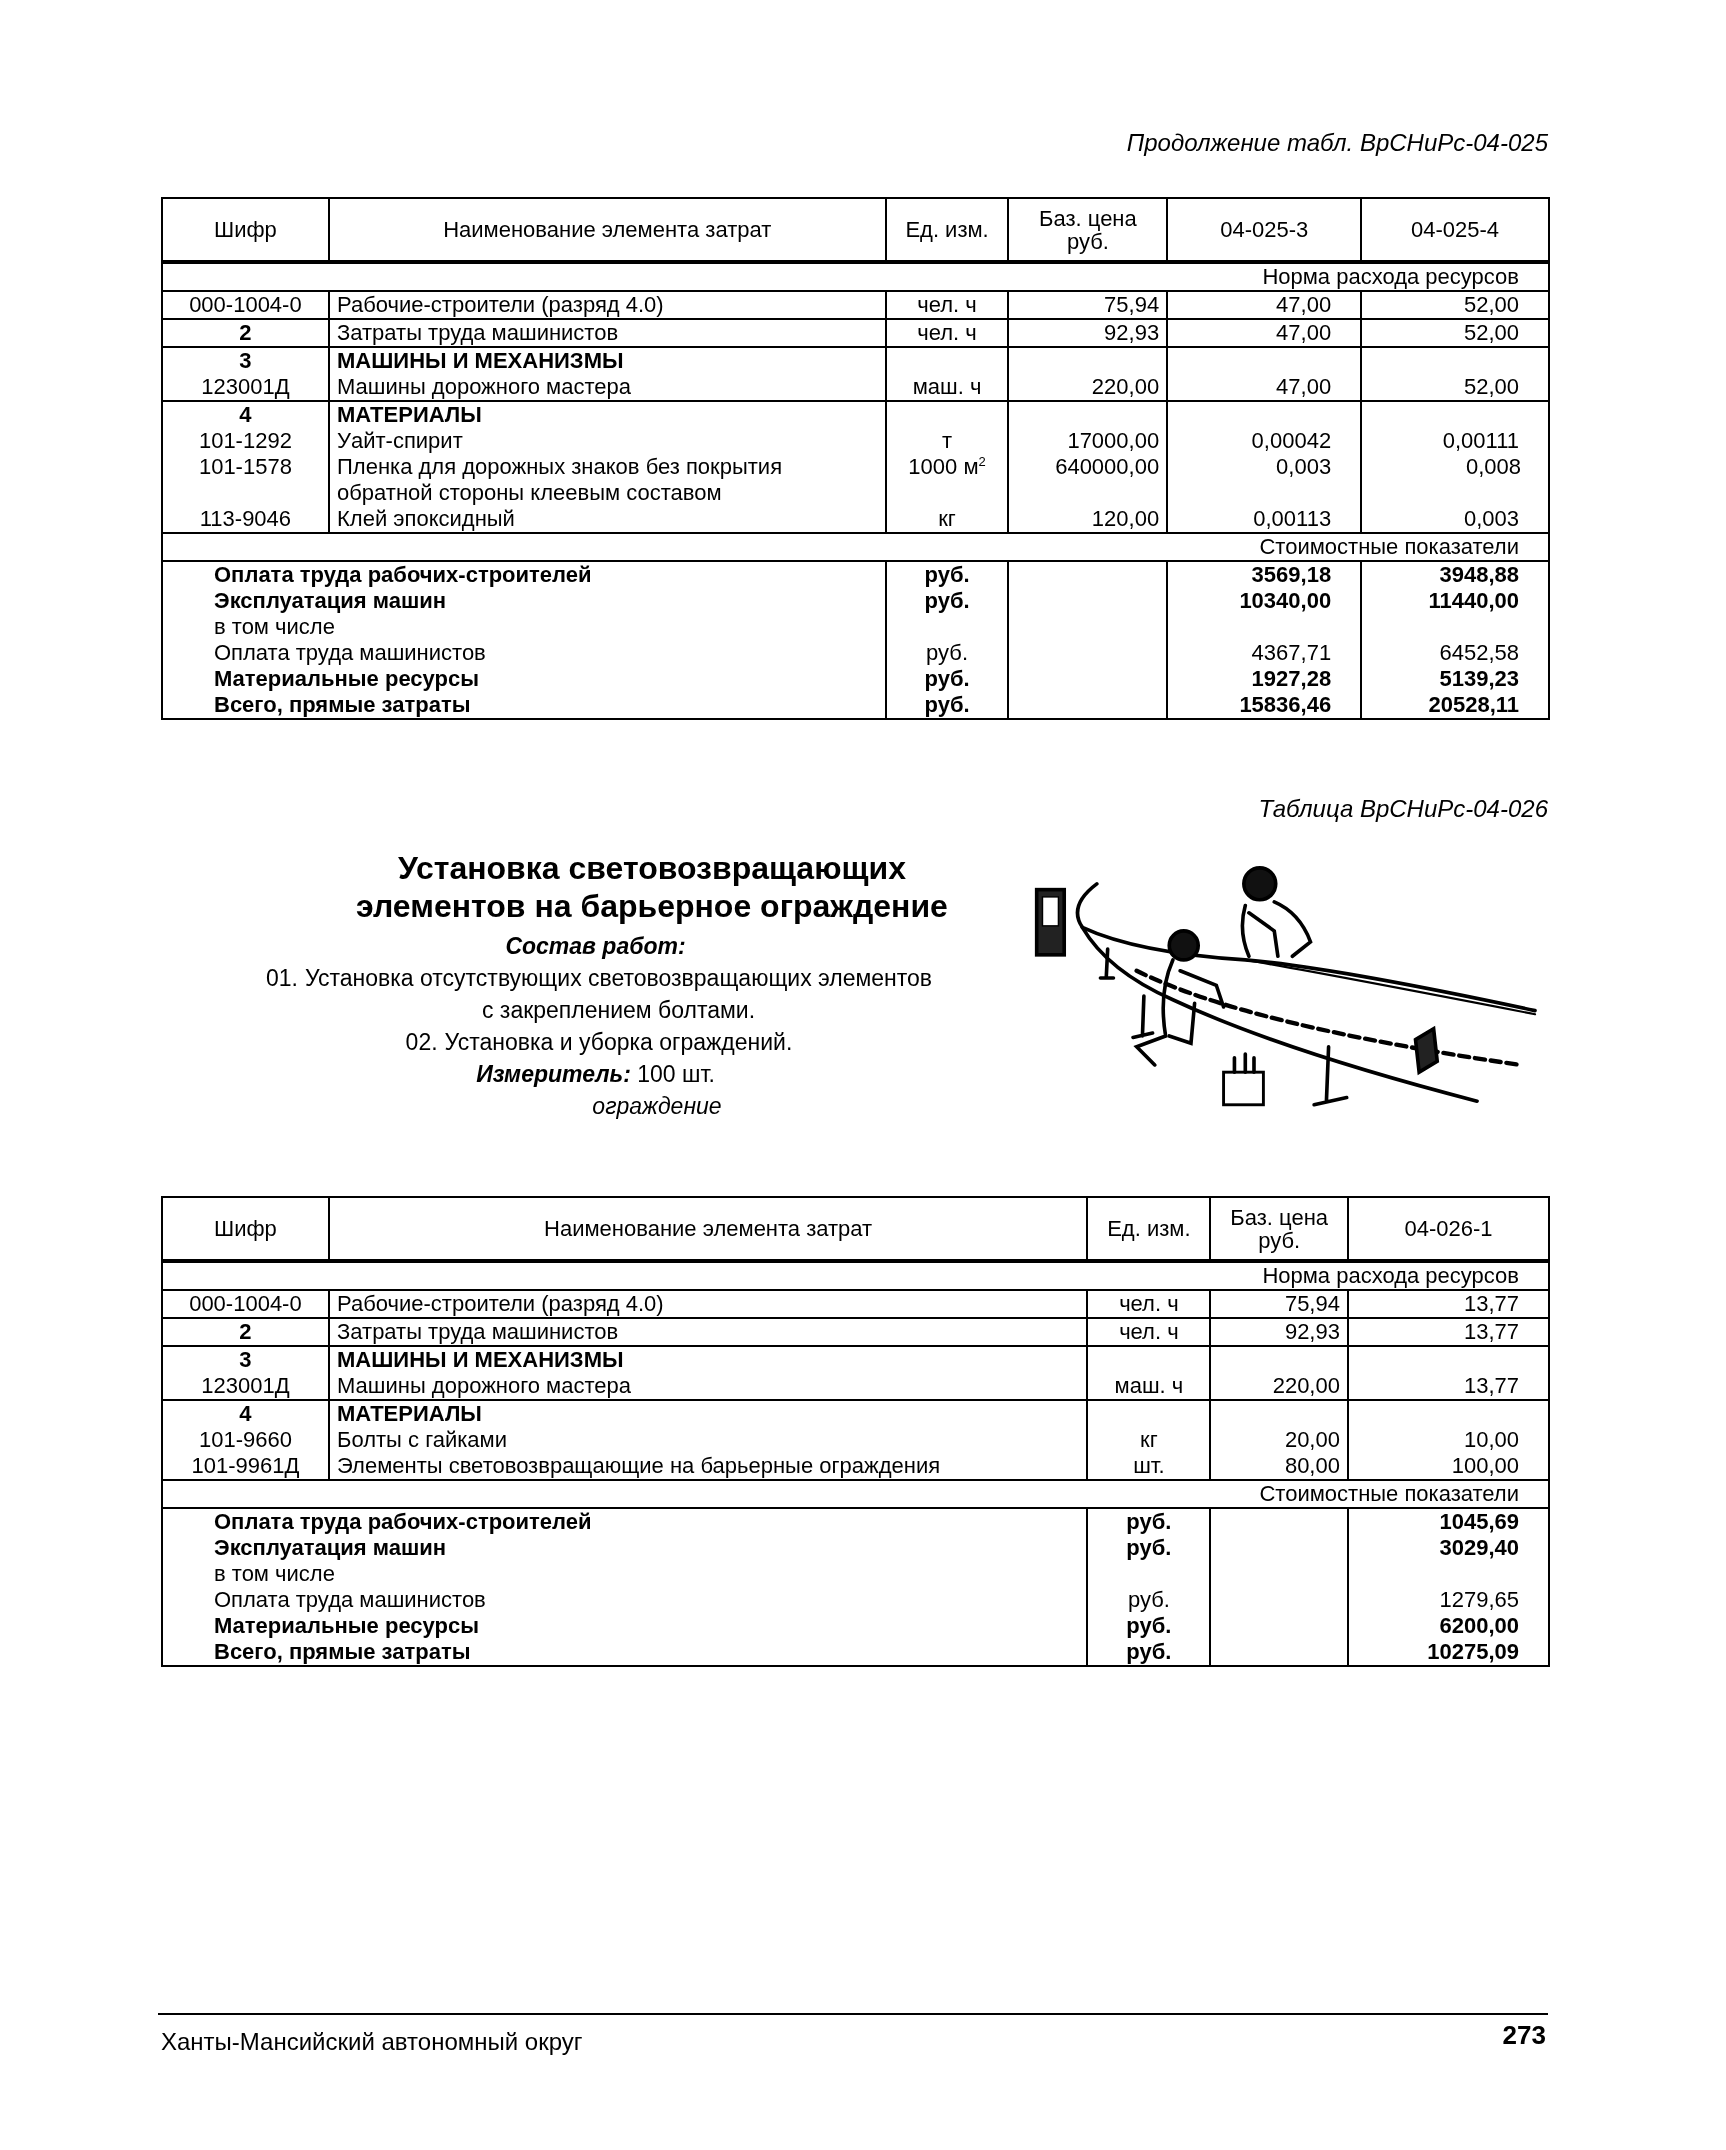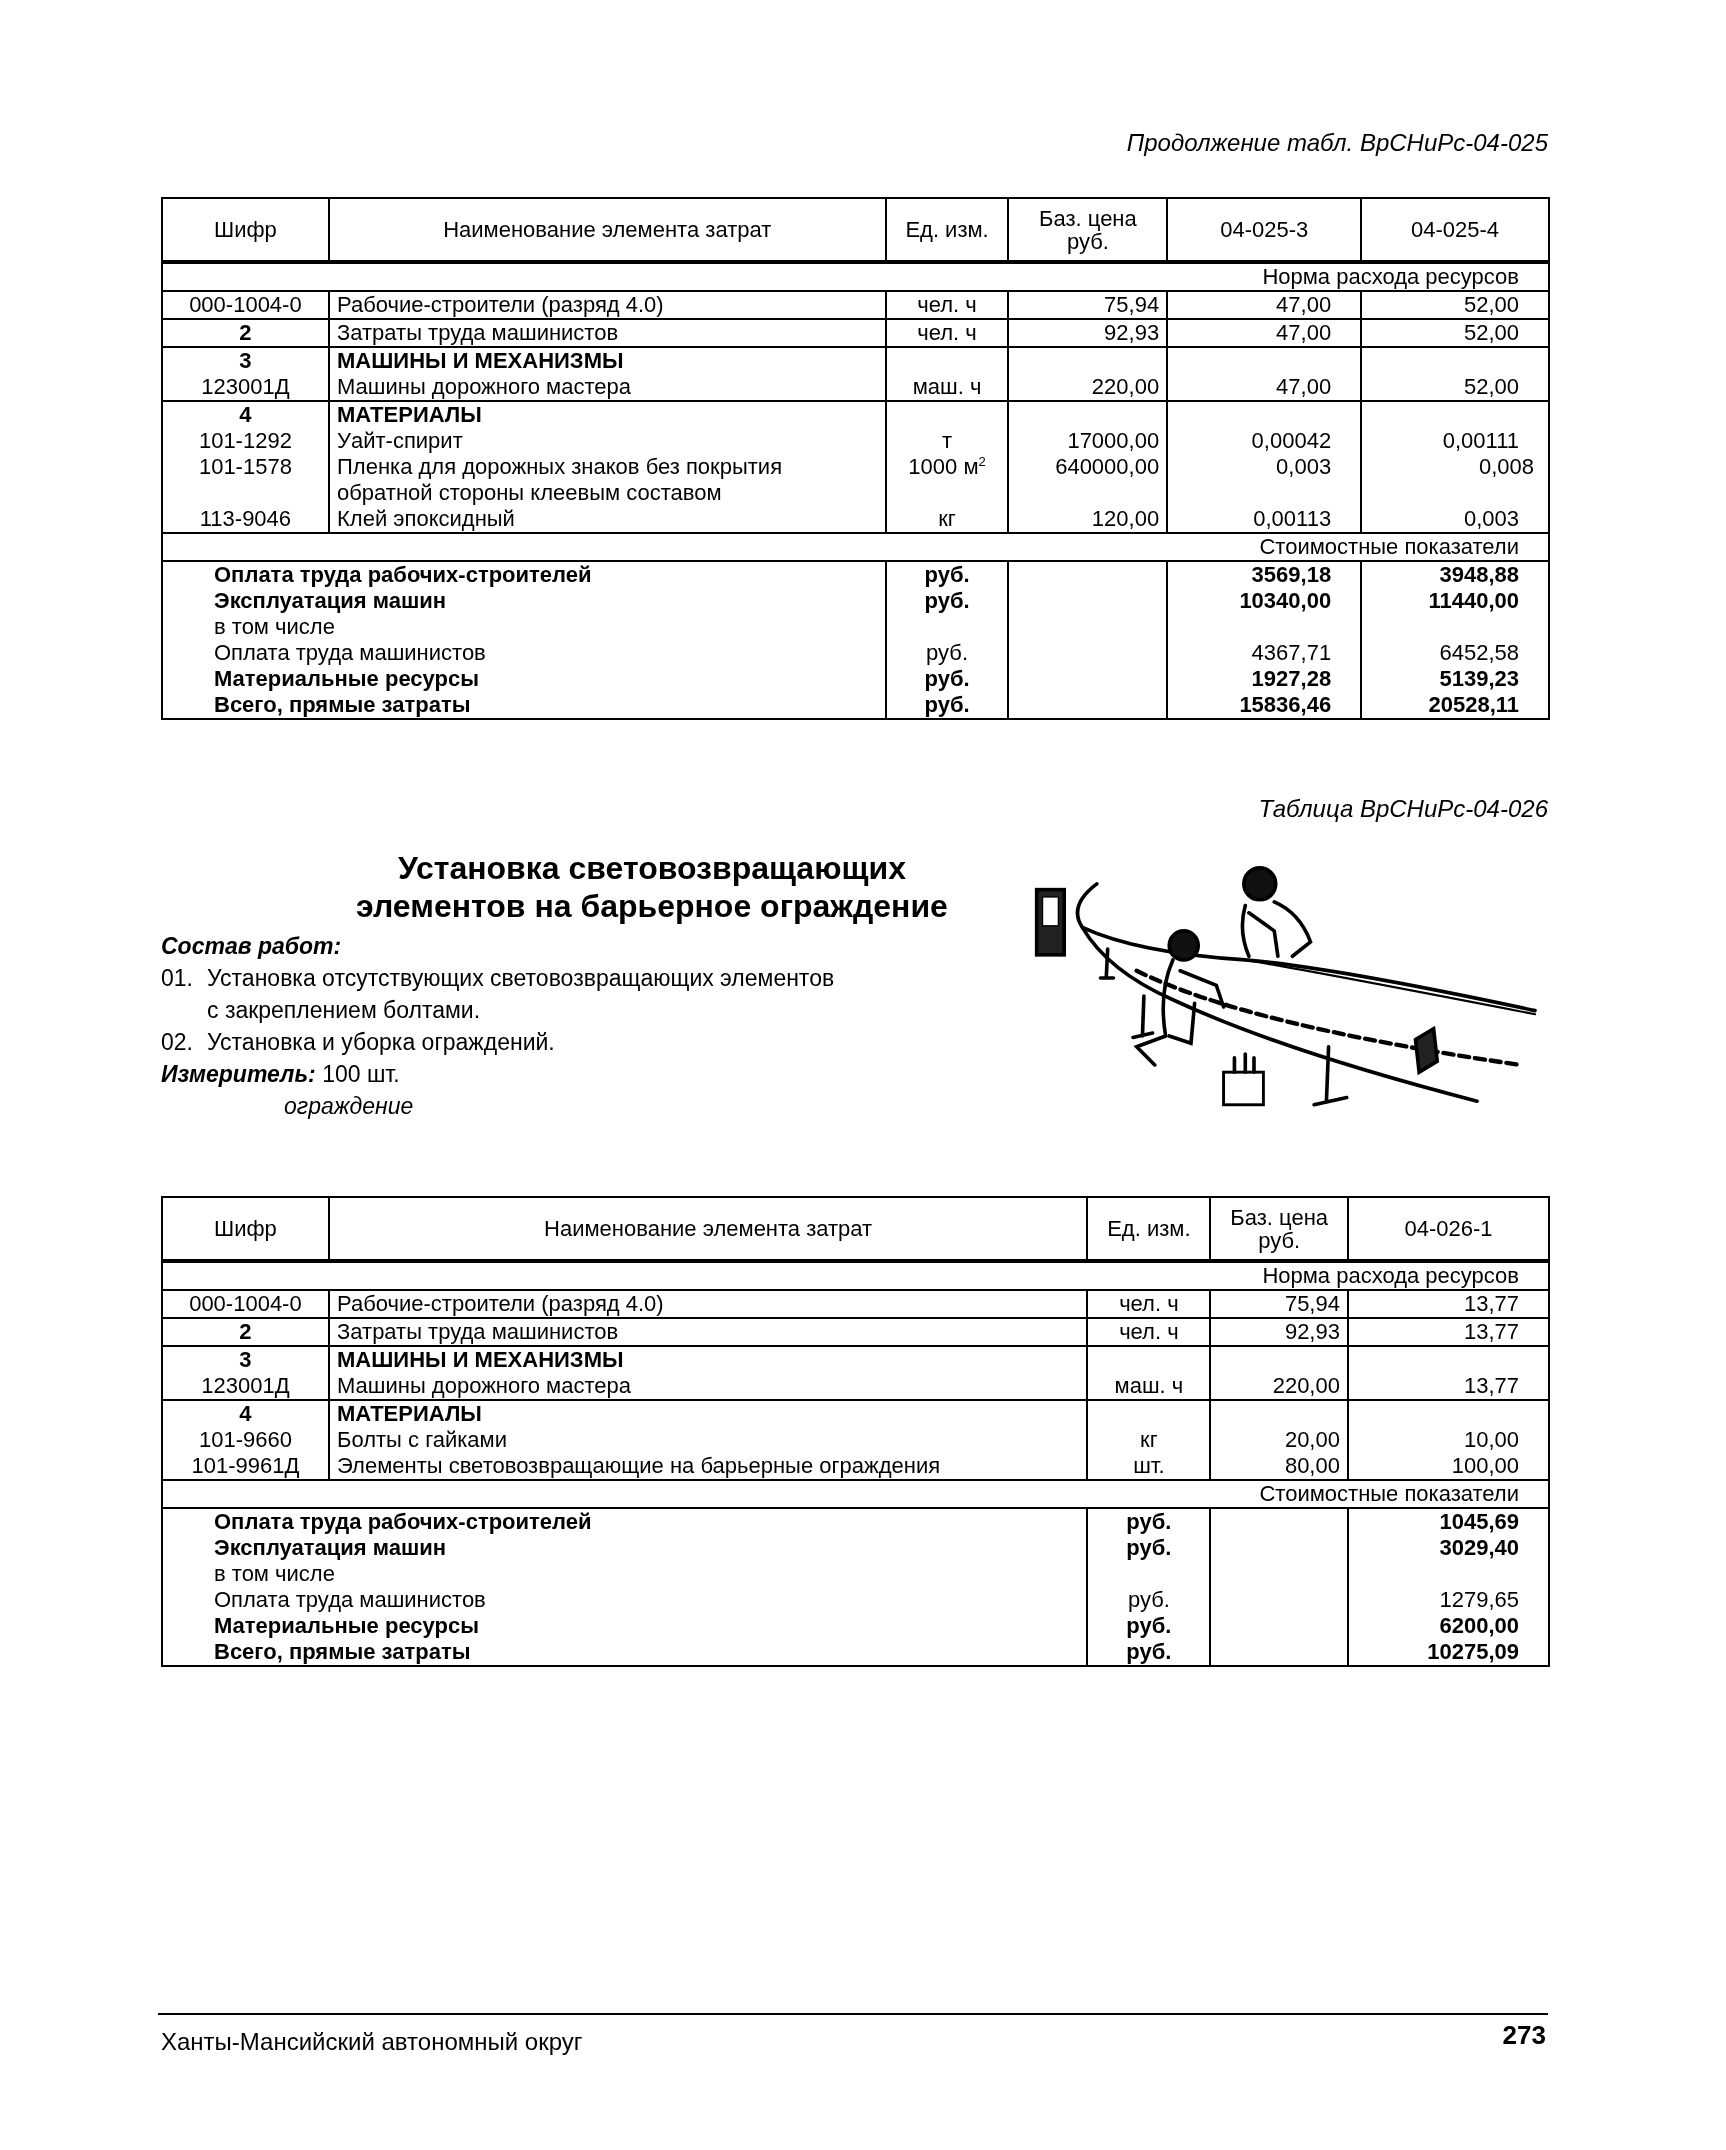--- a/index.html
+++ b/index.html
@@ -12,21 +12,21 @@
   .outer { border: 2.9px solid #000; }
   .c { text-align: center; }
   .r { text-align: right; }
   .l { text-align: left; }
   .b { font-weight: bold; }
   .vl { border-left: 2.2px solid #000; }
   .bt { border-top: 2.2px solid #000; }
   .section-label { text-align: right; padding-right: 29px !important; }
   .sup { font-size: 13px; vertical-align: super; line-height: 0; }
   .title { position: absolute; font-weight: bold; font-size: 32px; text-align: center; line-height: 38px; }
-  .text-block { position: absolute; font-size: 23px; line-height: 32px; }
+  .text-block { position: absolute; font-size: 23px; line-height: 32px; text-align: center; }
   .footer-line { position: absolute; left: 158px; width: 1390px; top: 2013px; height: 0; border-top: 2.9px solid #000; }
 </style>
 </head>
 <body>
 
 <div class="abs caption-italic" style="right:178px; top:129px;">Продолжение табл. ВрСНиРс-04-025</div>
 
 <table class="norm outer" id="t1" style="left:161px; top:197px; width:1389px;">
   <colgroup>
     <col style="width:167px">
@@ -97,21 +97,21 @@
         <td class="r vl">17000,00</td>
         <td class="r vl" style="padding-right:29px;">0,00042</td>
         <td class="r vl" style="padding-right:29px;">0,00111</td>
       </tr>
       <tr>
         <td class="c">101-1578</td>
         <td class="l vl">Пленка для дорожных знаков без покрытия</td>
         <td class="c vl"><span>1000 м</span><span class="sup">2</span></td>
         <td class="r vl">640000,00</td>
         <td class="r vl" style="padding-right:29px;">0,003</td>
-        <td class="r vl" style="padding-right:14px;">0,008</td>
+        <td class="r vl" style="padding-right:27px;">0,008</td>
       </tr>
       <tr>
         <td class="c"></td>
         <td class="l vl">обратной стороны клеевым составом</td>
         <td class="c vl"><span></span></td>
         <td class="r vl"></td>
         <td class="r vl" style="padding-right:29px;"></td>
         <td class="r vl" style="padding-right:29px;"></td>
       </tr>
       <tr>

